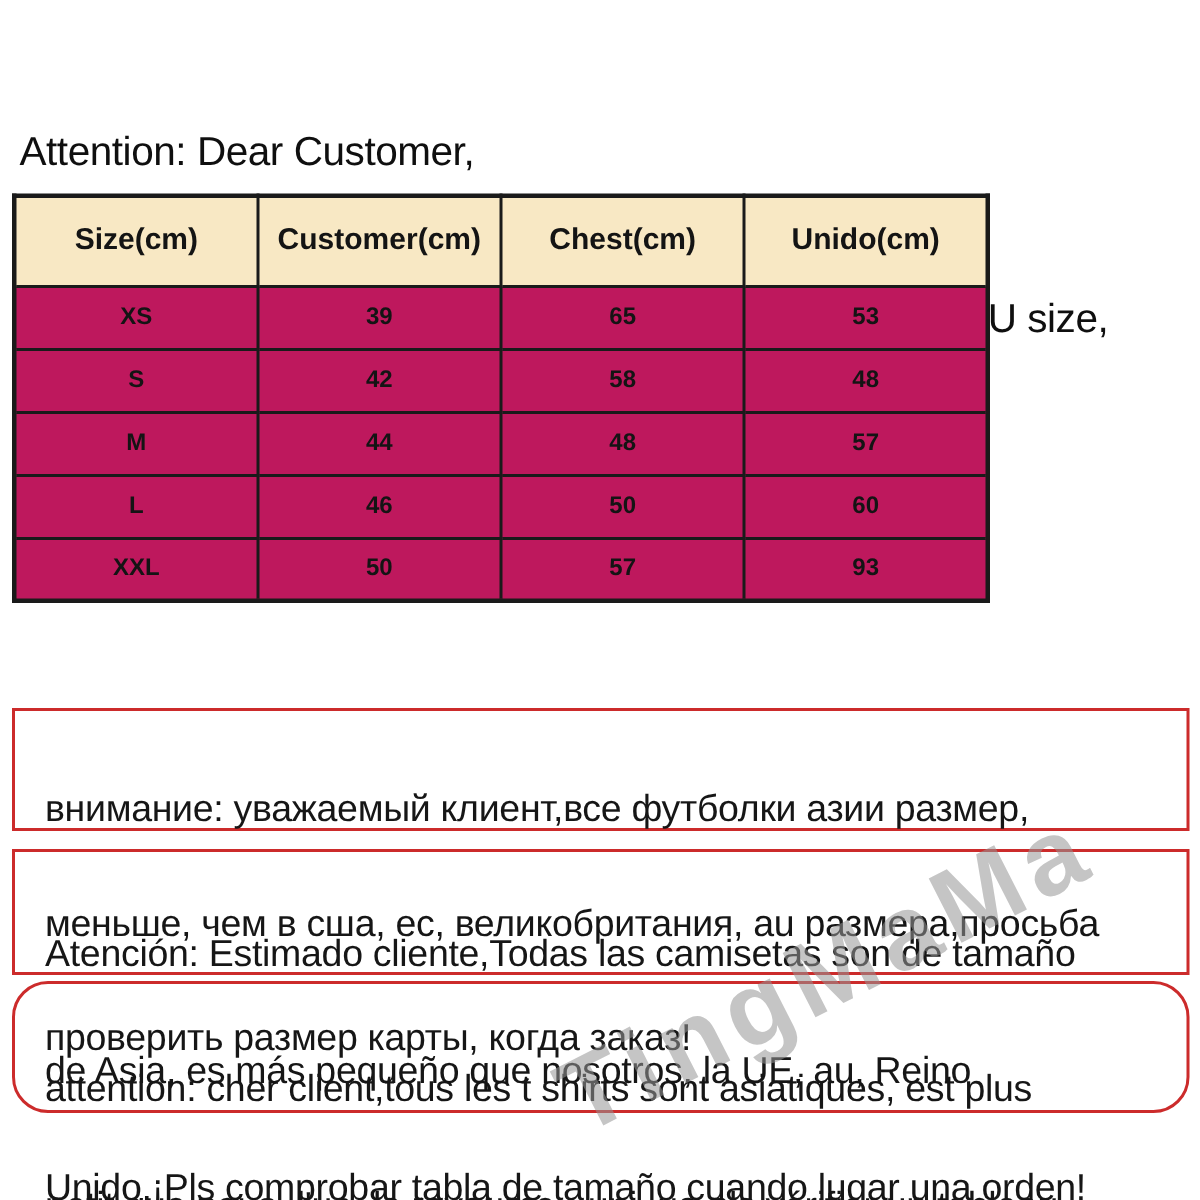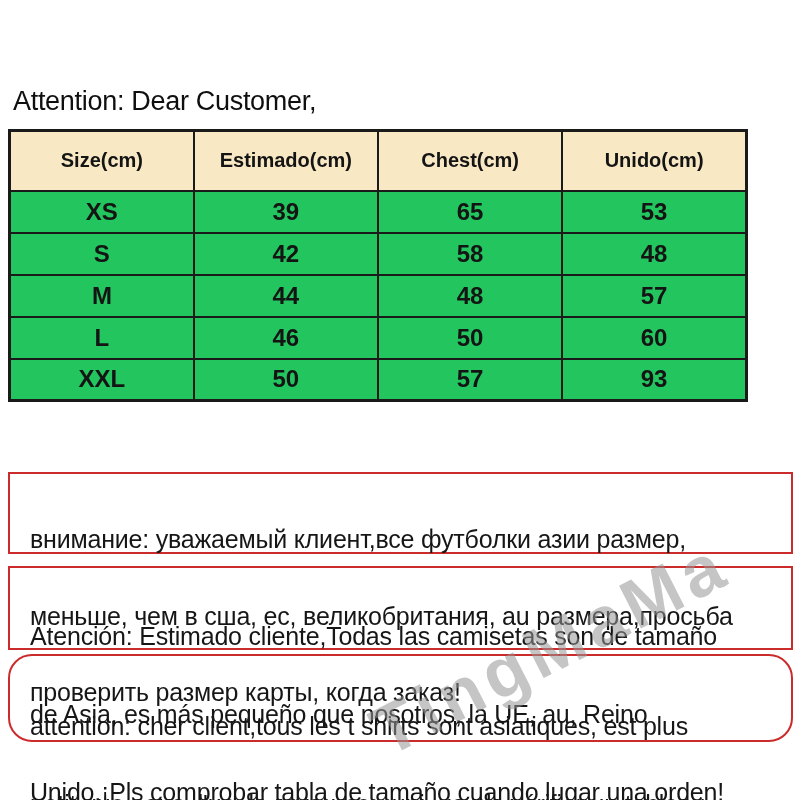--- a/index.html
+++ b/index.html
@@ -29,41 +29,41 @@
     line-height: 37px;
     color: #0f0f0f;
     letter-spacing: -0.3px;
     white-space: pre;
   }
 
   
   table.size-table {
     position: absolute;
     left: 8px; top: 129px;
-    width: 740px;
+    width: 652px;
     border-collapse: collapse;
     table-layout: fixed;
     border: 3px solid var(--table-border);
   }
   table.size-table th, table.size-table td {
     border: 2px solid var(--table-border);
     text-align: center;
     vertical-align: middle;
     font-weight: 700;
     color: #141414;
   }
   table.size-table th {
     background: var(--table-header-bg);
     height: 60px;
     font-size: 20px;
   }
   table.size-table td {
     height: 42px;
-    font-size: 24px;
-    background: #22c55e;
+    font-size: 16px;
+    background: #be185d;
   }
 
   
   .notice-box {
     position: absolute;
     left: 8px;
     width: 785px;
     border: 2px solid var(--notice-border);
     background: transparent;
     color: #161616;
@@ -103,21 +103,21 @@
   <div class="notice-en">
     <div class="line">Attention: Dear Customer,</div>
     <div class="line">All T shirts are  Asian Size ,is smaller than US,EU,UK,AU size,</div>
     <div class="line">pls check size chart when Place an order!</div>
   </div>
 
   <table class="size-table">
     <thead>
       <tr>
         <th>Size(cm)</th>
-        <th>Estimado(cm)</th>
+        <th>Customer(cm)</th>
         <th>Chest(cm)</th>
         <th>Unido(cm)</th>
       </tr>
     </thead>
     <tbody>
       <tr>
         <td>XS</td>
         <td>39</td>
         <td>65</td>
         <td>53</td>

